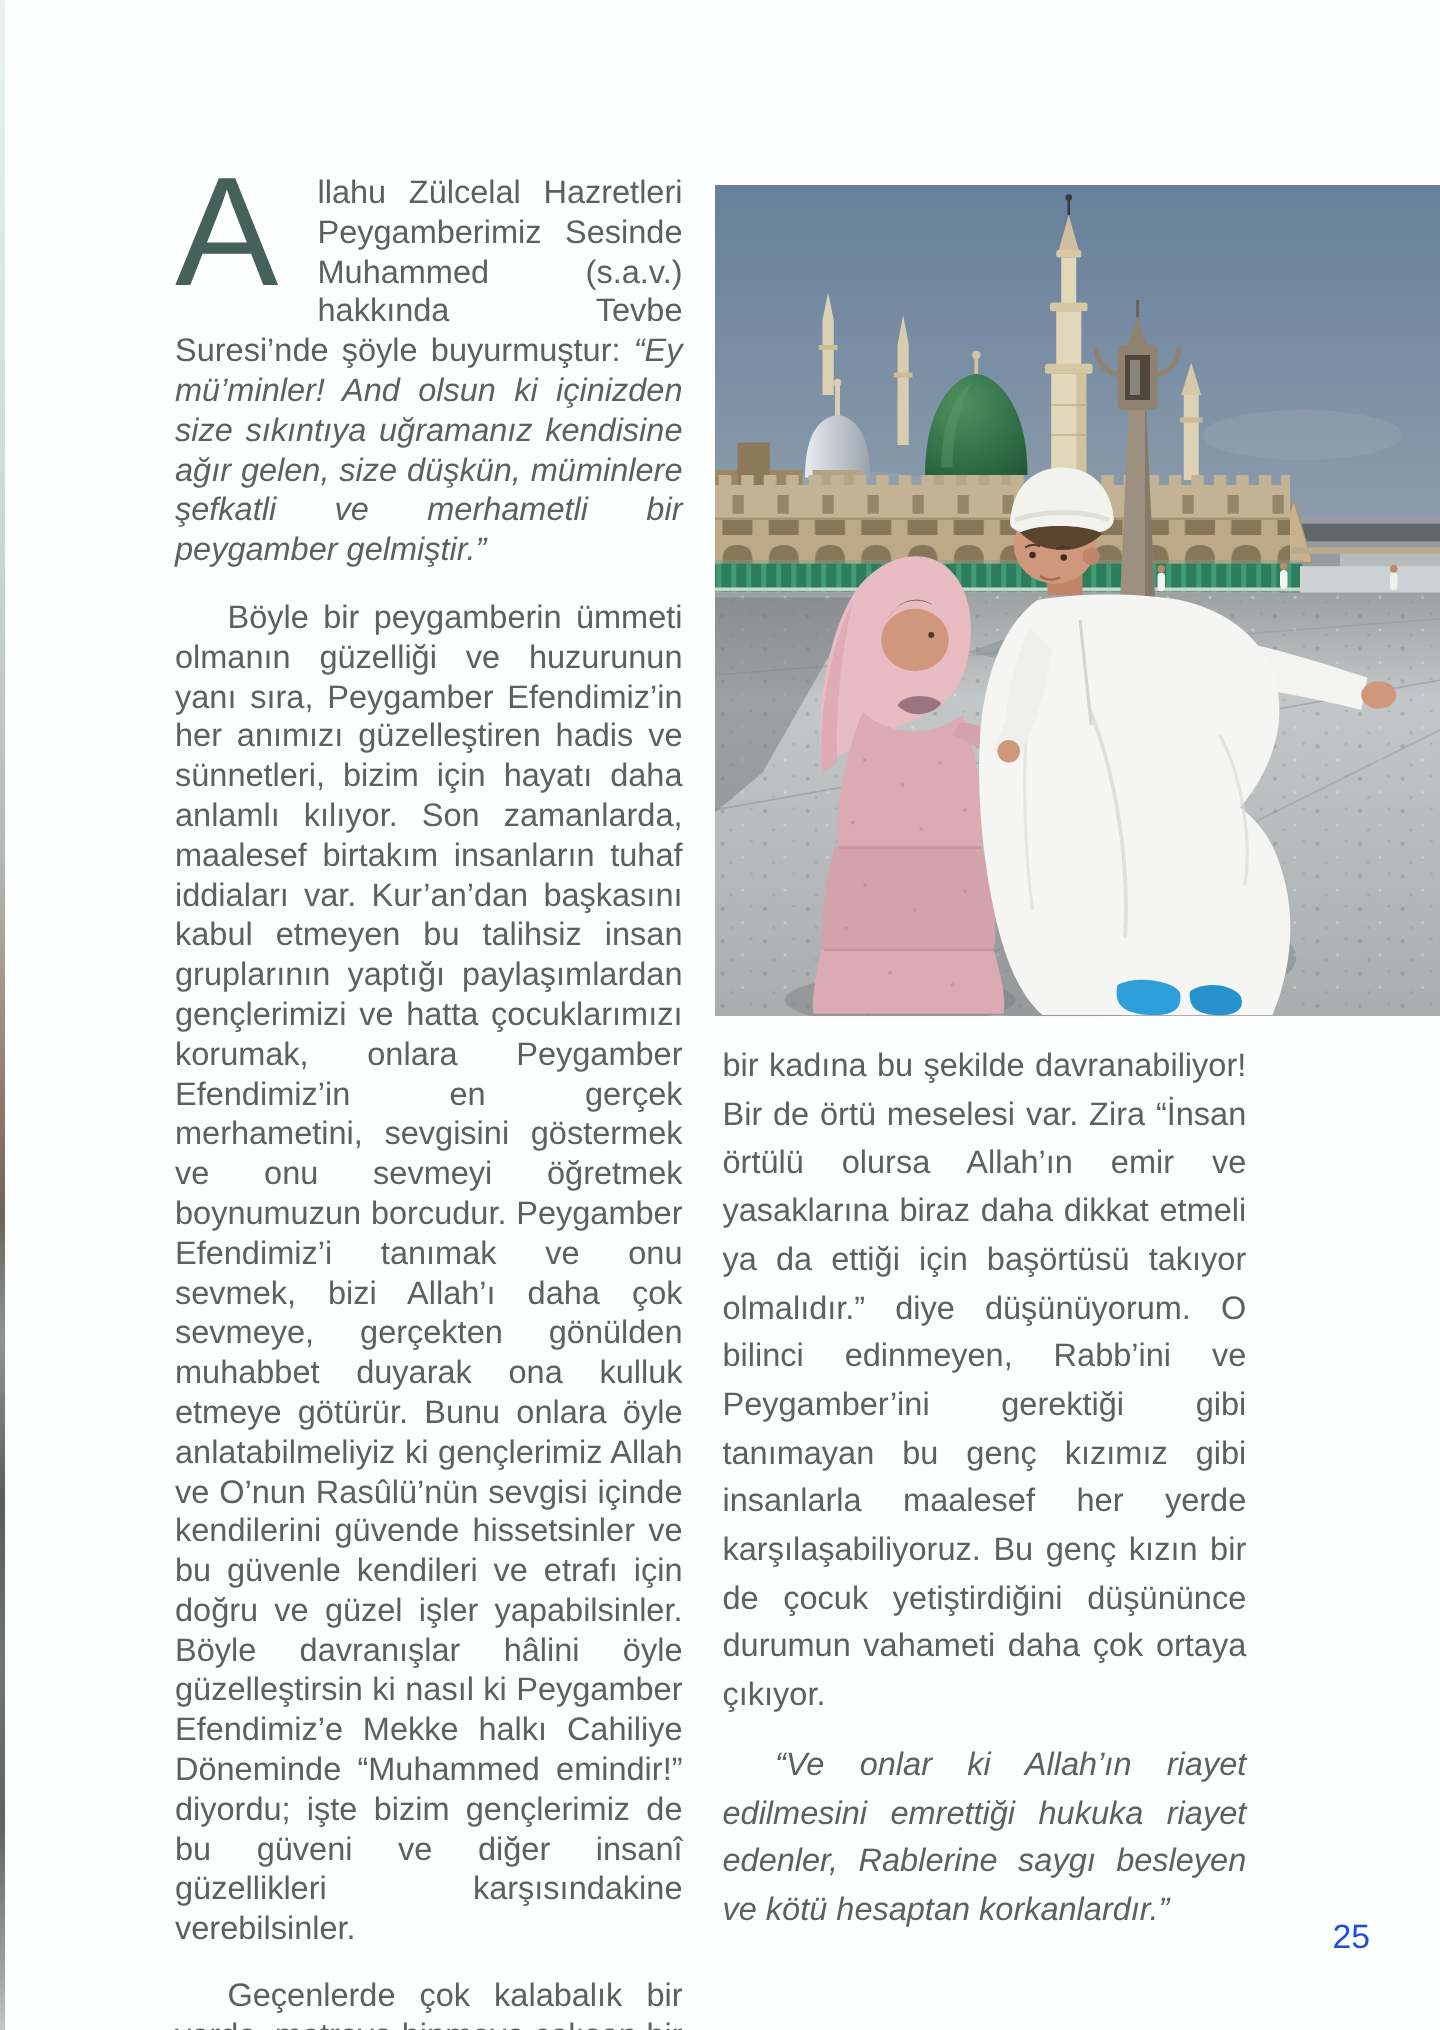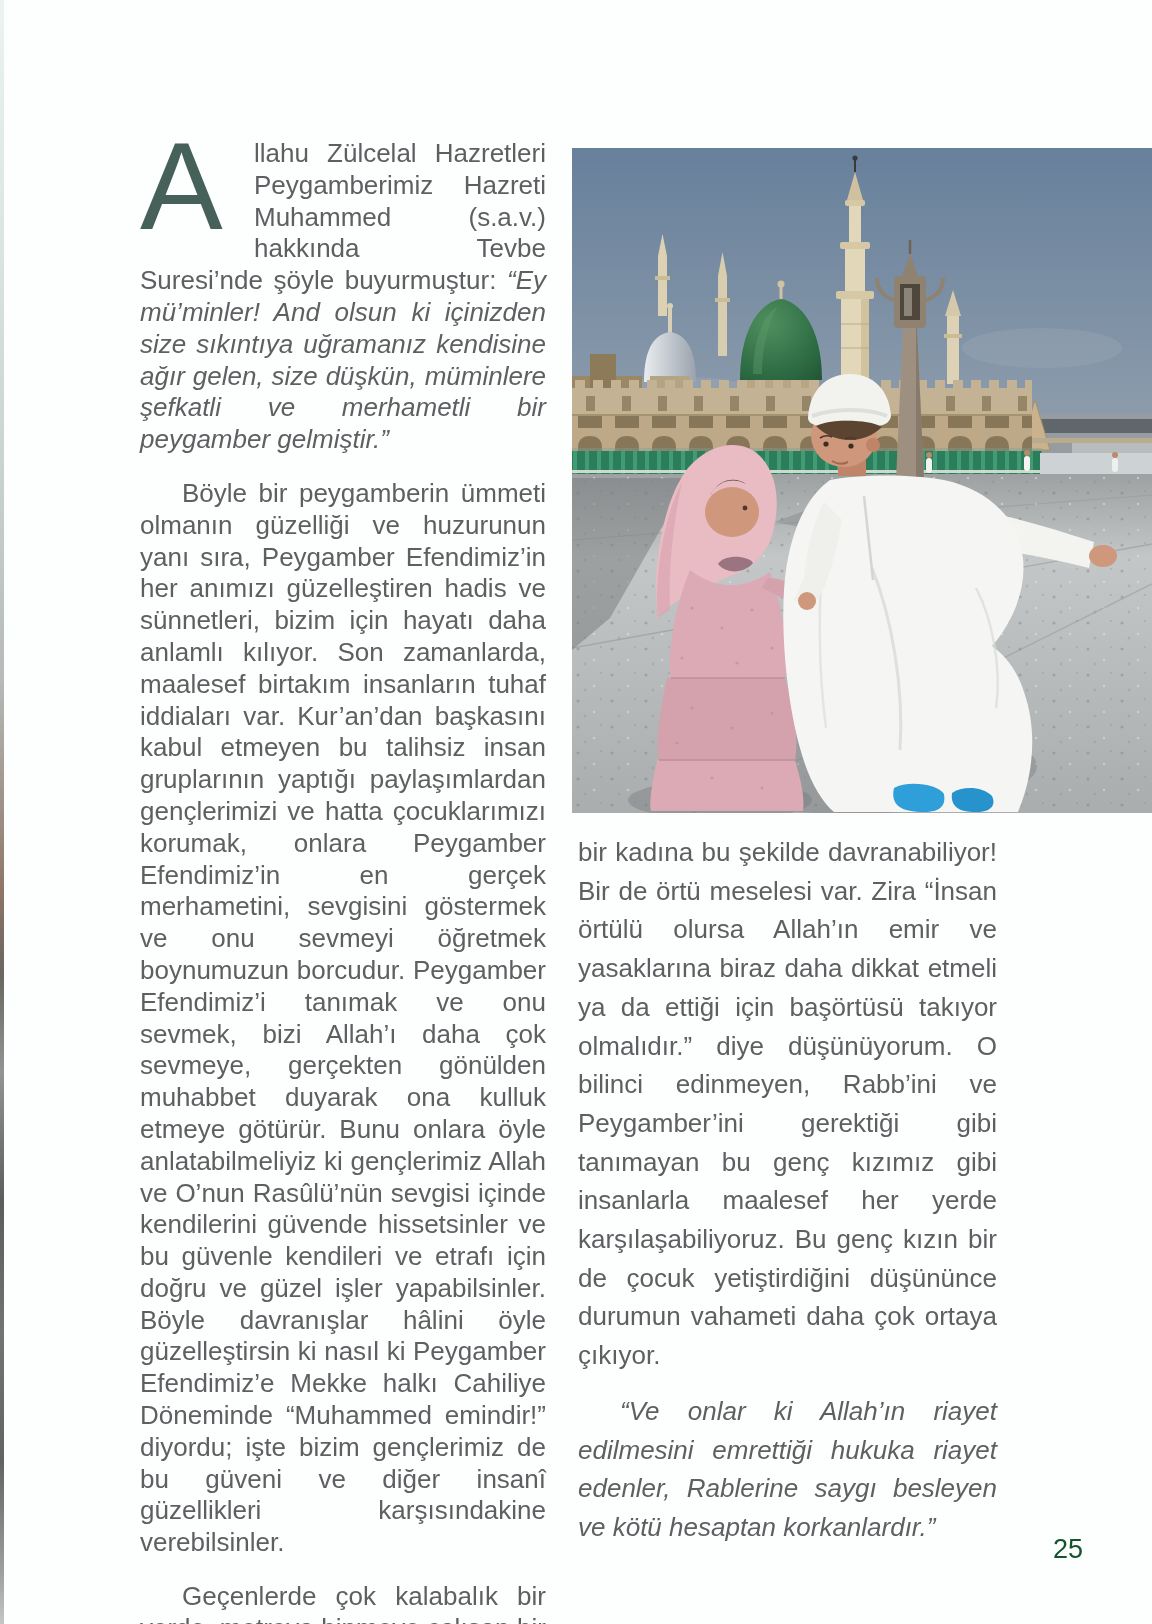--- a/index.html
+++ b/index.html
@@ -24,39 +24,39 @@
   .col p{margin:0 0 22px 0;text-indent:42px;}
   .col-right p{margin:0 12px 17px 0;}
   .noindent{text-indent:0 !important;}
   .quote{font-style:italic;}
   .dropcap{
     float:left;display:block;width:102px;height:88px;
     font-size:124px;line-height:88px;font-weight:300;
     color:#45615a;margin:4px 12px 6px 0;text-indent:0;
   }
   .page-number{
-    position:absolute;left:1040px;top:1534px;width:56px;text-align:center;
-    font-size:27px;color:#14532d;
+    position:absolute;left:1040px;top:1534px;width:56px;text-align:right;
+    font-size:27px;color:#1d4ed8;
   }
   .photo{
     position:absolute;left:572px;top:148px;width:580px;height:665px;
     overflow:hidden;
   }
   .photo svg{display:block;width:100%;height:100%;}
 </style>
 </head>
 <body style="background: rgb(253, 254, 254);">
 
 <div class="page">
 
   <div class="edge-strip"></div>
 
   <div class="col col-left">
     <p class="noindent">
-      <span class="dropcap" style="color: rgb(69, 97, 90);">A</span><span>llahu Zülcelal Hazretleri Peygamberimiz Hazreti Muhammed (s.a.v.) hakkında Tevbe Suresi’nde şöyle buyurmuştur: </span><span class="quote">“Ey mü’minler! And olsun ki içinizden size sıkıntıya uğramanız kendisine ağır gelen, size düşkün, müminlere şefkatli ve merhametli bir peygamber gelmiştir.”</span>
+      <span class="dropcap" style="color: rgb(69, 97, 90);">A</span><span>llahu Zülcelal Hazretleri Peygamberimiz Sesinde Muhammed (s.a.v.) hakkında Tevbe Suresi’nde şöyle buyurmuştur: </span><span class="quote">“Ey mü’minler! And olsun ki içinizden size sıkıntıya uğramanız kendisine ağır gelen, size düşkün, müminlere şefkatli ve merhametli bir peygamber gelmiştir.”</span>
     </p>
     <p>Böyle bir peygamberin ümmeti olmanın güzelliği ve huzurunun yanı sıra, Peygamber Efendimiz’in her anımızı güzelleştiren hadis ve sünnetleri, bizim için hayatı daha anlamlı kılıyor. Son zamanlarda, maalesef birtakım insanların tuhaf iddiaları var. Kur’an’dan başkasını kabul etmeyen bu talihsiz insan gruplarının yaptığı paylaşımlardan gençlerimizi ve hatta çocuklarımızı korumak, onlara Peygamber Efendimiz’in en gerçek merhametini, sevgisini göstermek ve onu sevmeyi öğretmek boynumuzun borcudur. Peygamber Efendimiz’i tanımak ve onu sevmek, bizi Allah’ı daha çok sevmeye, gerçekten gönülden muhabbet duyarak ona kulluk etmeye götürür. Bunu onlara öyle anlatabilmeliyiz ki gençlerimiz Allah ve O’nun Rasûlü’nün sevgisi içinde kendilerini güvende hissetsinler ve bu güvenle kendileri ve etrafı için doğru ve güzel işler yapabilsinler. Böyle davranışlar hâlini öyle güzelleştirsin ki nasıl ki Peygamber Efendimiz’e Mekke halkı Cahiliye Döneminde “Muhammed emindir!” diyordu; işte bizim gençlerimiz de bu güveni ve diğer insanî güzellikleri karşısındakine verebilsinler.</p>
     <p>Geçenlerde çok kalabalık bir yerde, metroya binmeye çalışan bir kadına hem de örtülü genç bir kız “Teyze, sen köyüne git!” diye bağırdı. Sesinde öfke ve küçümseme hissediliyordu. Üstelik kadın metroya binmeye çalışırken kız daha içeride, kapıyla ilgisi olmayan bir yerdeydi. İnsan bunu duyunca şöyle bir düşünüyor: Bu kızcağız nasıl bir aile ortamında büyüdü de annesi yaşındaki</p>
   </div>
 
   <div class="photo">
     <svg viewBox="0 0 580 665" preserveAspectRatio="none">
       <defs>
         <linearGradient id="skyGrad" x1="0" y1="0" x2="0" y2="1">
           <stop offset="0" style="stop-color:var(--sky-top)"></stop>

